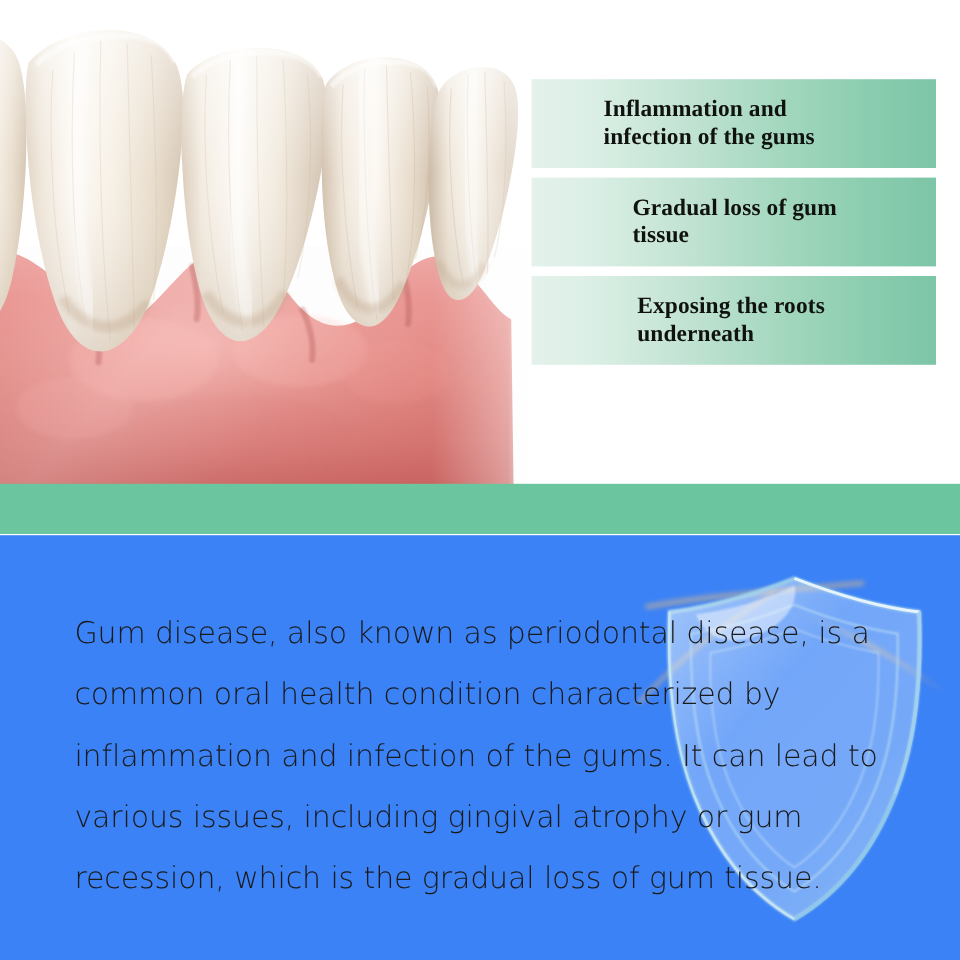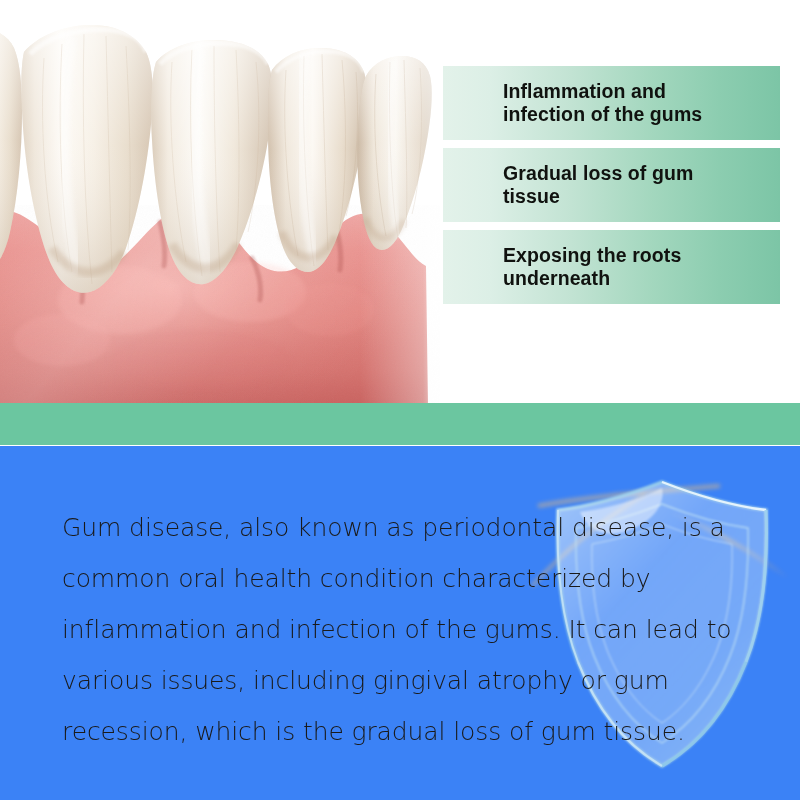--- a/index.html
+++ b/index.html
@@ -58,21 +58,21 @@
                 #a3d7be 62%,
                 #8ccdb0 82%,
                 #7cc5a6 100%);
     display: flex;
     align-items: center;
     box-sizing: border-box;
     padding-left: 60px;
     padding-right: 8px;
   }
   .label-text {
-    font-family: Liberation Sans, sans-serif;
+    font-family: Liberation Serif, serif;
     font-weight: bold;
     font-size: 19.5px;
     line-height: 23px;
     color: #10120f;
     letter-spacing: 0.1px;
   }
 
   
   .green-bar {
     position: absolute;
@@ -365,25 +365,25 @@
         </g>
       </svg>
     </div>
 
     <div class="labels">
       <div class="label-band">
         <span class="label-text" style="white-space: pre-line;">Inflammation and
 infection of the gums</span>
       </div>
       <div class="label-band">
-        <span class="label-text" style="white-space: pre-line;">Gradual loss of gum
+        <span class="label-text" style="white-space: pre-line; margin-left: 24px;">Gradual loss of gum
 tissue</span>
       </div>
       <div class="label-band">
-        <span class="label-text" style="white-space: pre-line;">Exposing the roots
+        <span class="label-text" style="white-space: pre-line; margin-left: 28px;">Exposing the roots
 underneath</span>
       </div>
     </div>
 
     <div class="green-bar">
       <svg width="800" height="42" viewBox="0 0 800 42" xmlns="http://www.w3.org/2000/svg">
         <rect x="0" y="0" width="800" height="42" fill="#6bc6a0"></rect>
       </svg>
     </div>
   </div>

